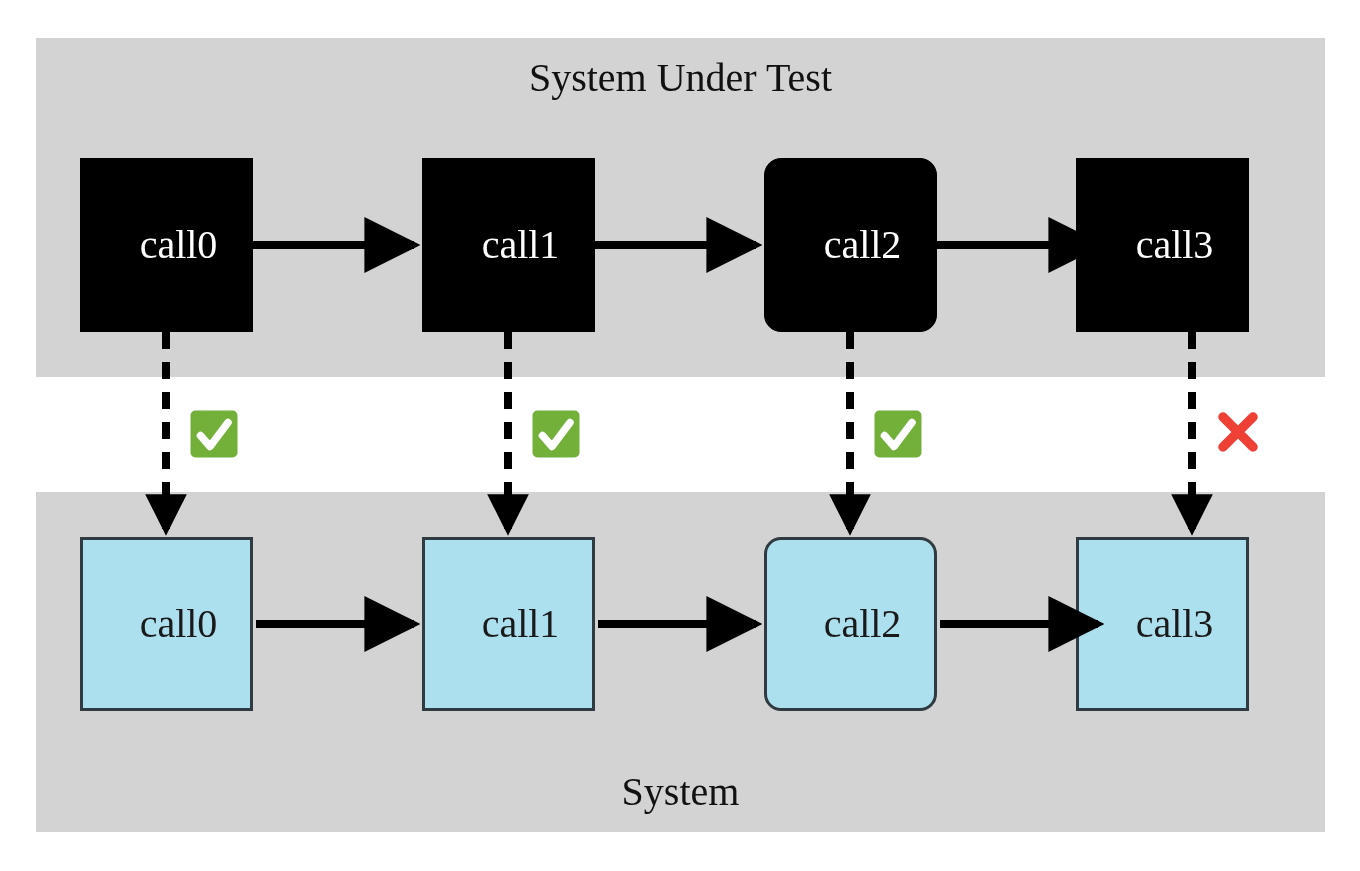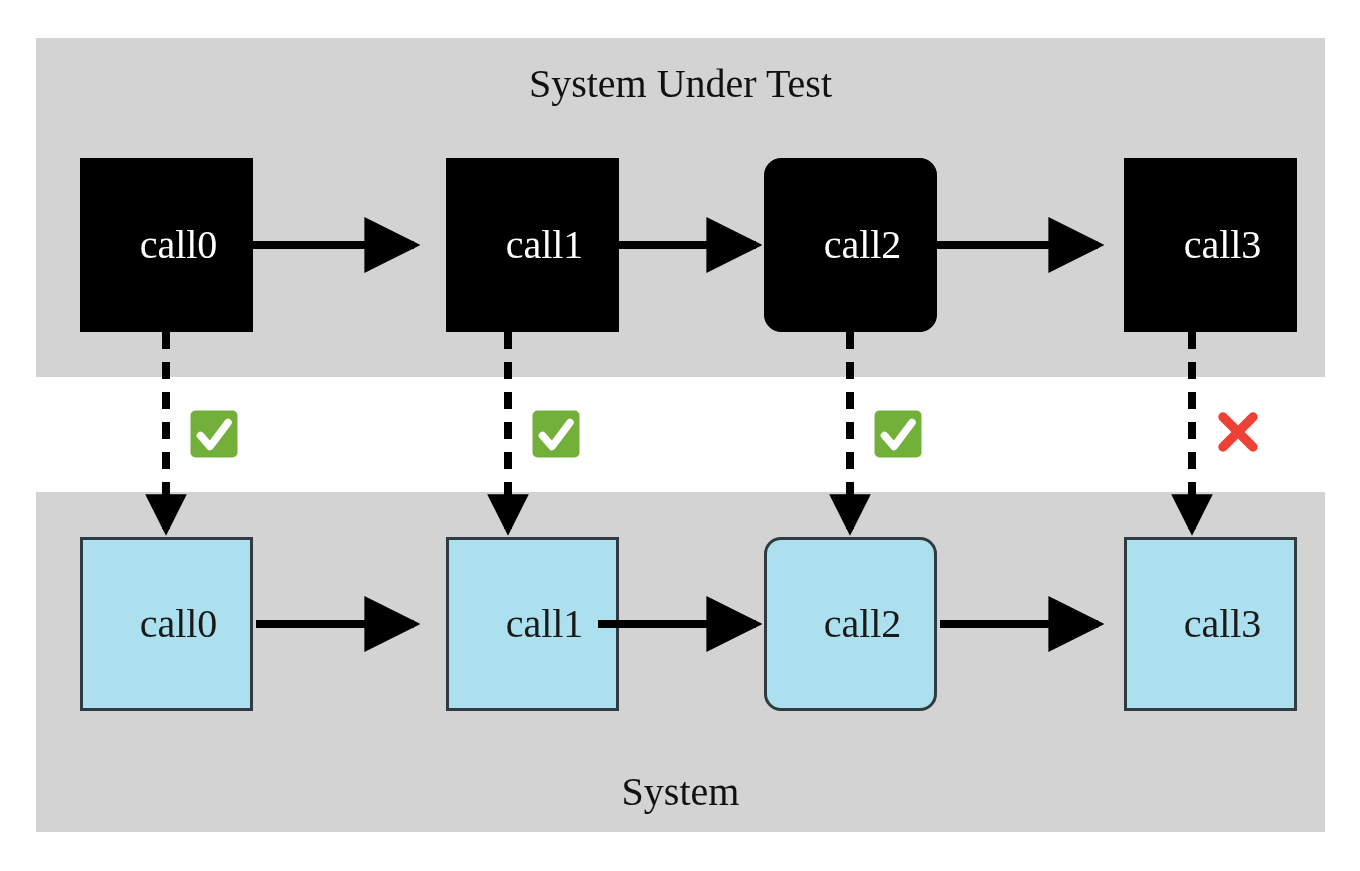--- a/index.html
+++ b/index.html
@@ -32,21 +32,21 @@
 
   .panel-title {
     position: absolute;
     width: 1289px;
     text-align: center;
     font-size: 40px;
     color: #111111;
     line-height: 1;
     white-space: nowrap;
   }
-  #sut-title   { left: 36px; top: 58px; margin-top: 6px;  }
+  #sut-title   { left: 36px; top: 58px;  }
   #model-title { left: 36px; top: 772px; }
 
   .node {
     position: absolute;
     width: 173px;
     height: 174px;
     box-sizing: border-box;
     display: flex;
     align-items: center;
     justify-content: center;
@@ -60,23 +60,23 @@
     border: 1px solid #000000;
     top: 158px;
   }
   .node-model {
     background: #ade0ef;
     color: #1a1a1a;
     border: 3px solid #2f3b40;
     top: 537px;
   }
   .col0 { left: 80px; }
-  .col1 { left: 422px; margin-left: 24px; }
+  .col1 { left: 422px; }
   .col2 { left: 764px; border-radius: 17px; }
-  .col3 { left: 1124px; }
+  .col3 { left: 1076px; }
 
   svg.overlay {
     position: absolute;
     left: 0;
     top: 0;
     width: 1360px;
     height: 871px;
     pointer-events: none;
   }
 

